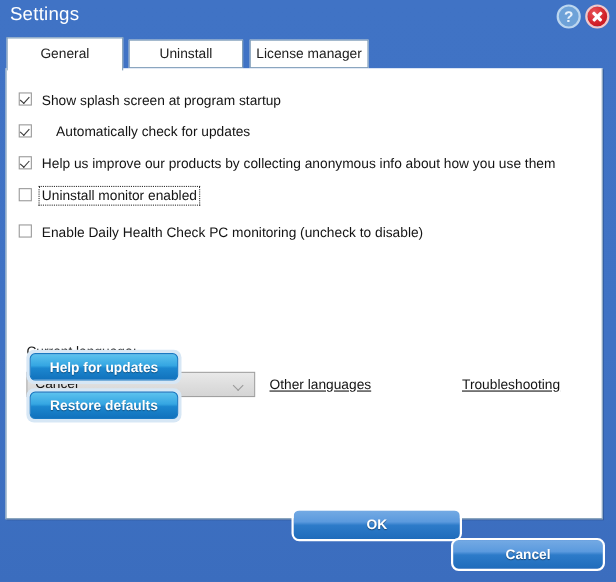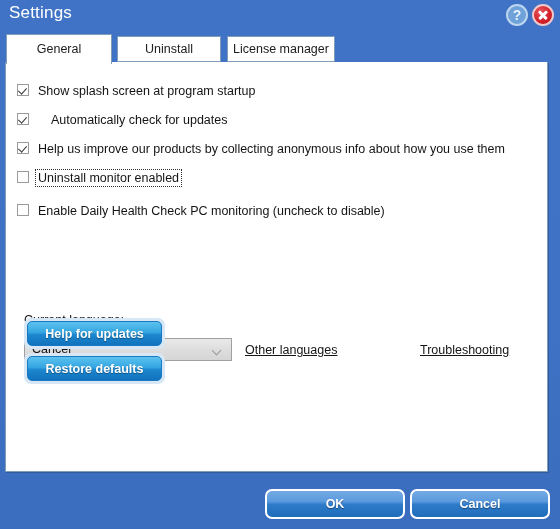--- a/index.html
+++ b/index.html
@@ -241,21 +241,21 @@
     color: #ffffff;
     font-size: 12.5px;
     font-weight: bold;
     display: flex;
     align-items: center;
     justify-content: center;
     text-shadow: 0 1px 1px rgba(0,0,0,0.4);
     cursor: pointer;
     white-space: nowrap;
   }
-  #btn-ok { left: 265px; top: 489px; width: 140px; }
+  #btn-ok { left: 265px; top: 462px; width: 155px; }
   #btn-cancel { left: 410px; top: 489px; width: 140px; }
 </style>
 </head>
 <body>
 
 <div id="window">
 
   <div id="titlebar">
     <div id="title-text">Settings</div>
 

